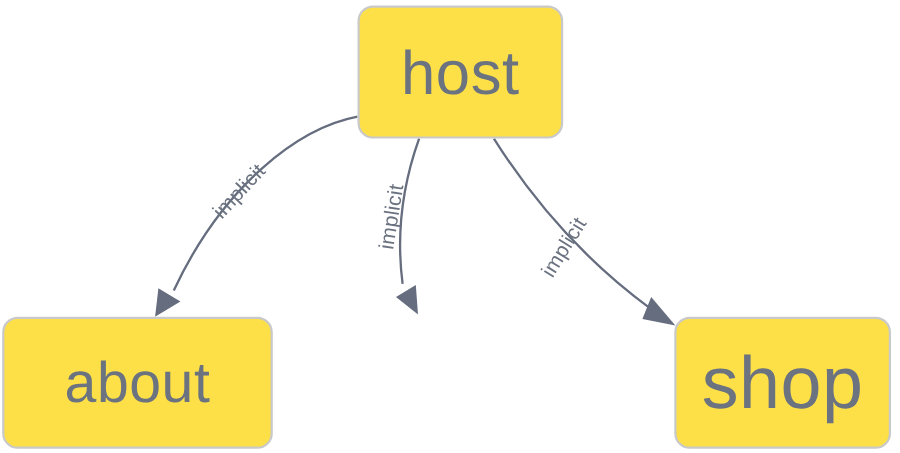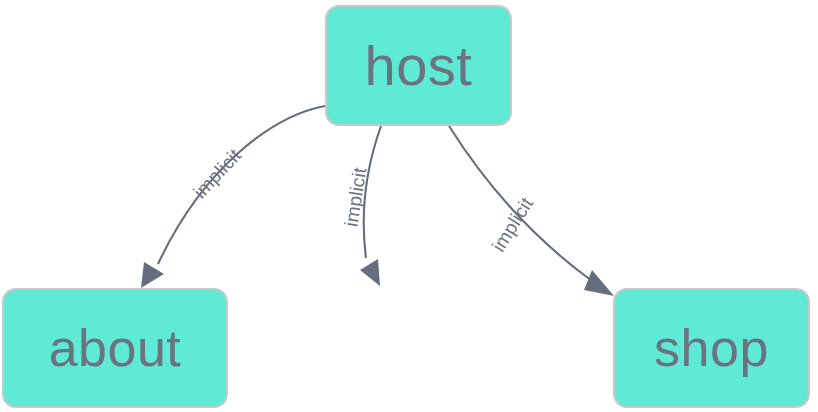--- a/index.html
+++ b/index.html
@@ -22,21 +22,21 @@
   #graph-svg {
     position: absolute;
     top: 0;
     left: 0;
     width: 818px;
     height: 412px;
   }
   .node-box {
     position: absolute;
     box-sizing: border-box;
-    background: #5eead4;
+    background: #fde047;
     border: 2px solid #c9c9c9;
     border-radius: 14px;
     display: flex;
     align-items: center;
     justify-content: center;
   }
   .node-label {
     color: #6b7280;
     font-family: "Liberation Sans", sans-serif;
     font-weight: 400;
@@ -83,22 +83,22 @@
       <path class="edge-path" d="M 449,126 C 478,172 525,232 592,281"></path>
       <polygon class="edge-arrow" points="614,296 584,290 592,270"></polygon>
       <text class="edge-label-text" x="518" y="228" text-anchor="middle" transform="rotate(-58 518 228)">implicit</text>
     </g>
   </svg>
 
   <div class="node-box" style="left:325px; top:5px; width:187px; height:121px;">
     <span class="node-label" style="font-size:56px;">host</span>
   </div>
 
-  <div class="node-box" style="left:2px; top:288px; width:226px; height:120px;">
+  <div class="node-box" style="left:2px; top:288px; width:246px; height:120px;">
     <span class="node-label" style="font-size:52px;">about</span>
   </div>
 
 
   <div class="node-box" style="left:613px; top:288px; width:197px; height:120px;">
-    <span class="node-label" style="font-size:52px;">shop</span>
+    <span class="node-label" style="font-size:67px;">shop</span>
   </div>
 
 </div>
 
 </body></html>

